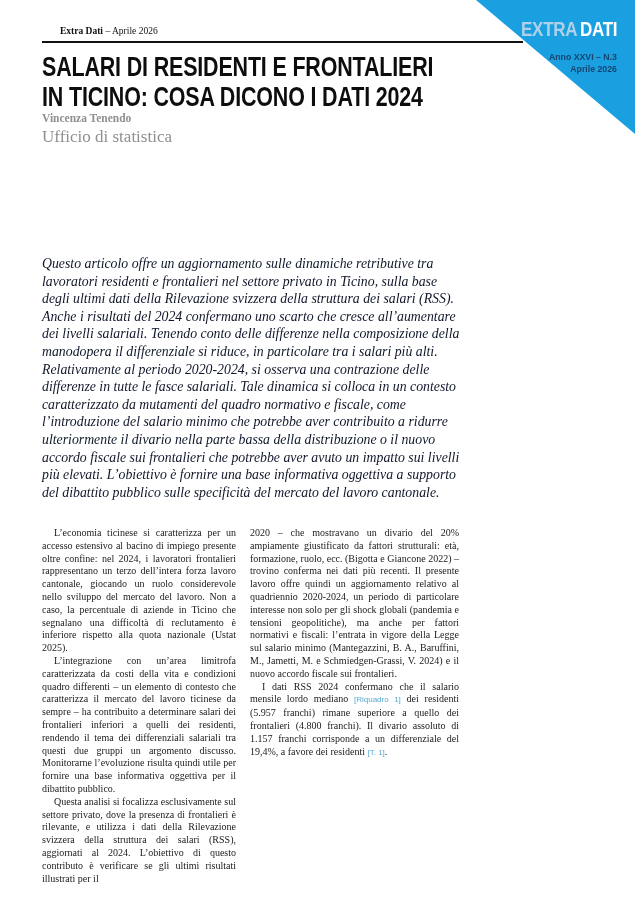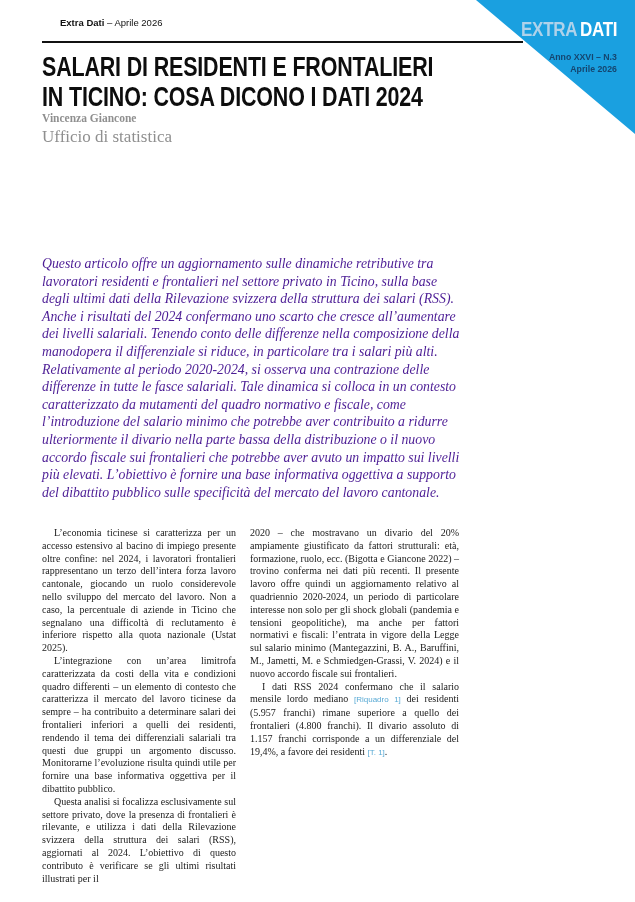--- a/index.html
+++ b/index.html
@@ -14,37 +14,37 @@
                 font-size:20px;letter-spacing:-.3px;white-space:nowrap;
                 transform:scaleX(.85);transform-origin:100% 50%;}
   .bt-light{color:#AFD2EA;}
   .bt-bold{color:#ffffff;margin-left:3px;}
   .banner-issue{position:absolute;top:51px;right:18px;text-align:right;
                 font-family:"Liberation Sans",sans-serif;font-weight:bold;
                 font-size:9.5px;line-height:12px;color:#15456F;
                 transform:scaleX(.92);transform-origin:100% 0;}
 
   
-  .running-header{position:absolute;left:42px;top:17px;
-                  font-family:Liberation Sans, sans-serif;font-size:9.5px;color:#111;padding-left:18px;}
+  .running-header{position:absolute;left:42px;top:26px;
+                  font-family:Liberation Serif, serif;font-size:9.5px;color:#111;padding-left:18px;}
   .rh-bold{font-weight:bold;}
   .header-rule{position:absolute;left:42px;top:41px;width:481px;height:1.6px;background:#111;}
 
   
   .article-title{position:absolute;left:42px;top:52px;width:620px;
                  font-family:"Liberation Sans",sans-serif;font-weight:bold;
                  font-size:27.5px;line-height:30px;color:#0d0d0d;
                  white-space:pre-line;letter-spacing:-.2px;
                  transform:scaleX(.78);transform-origin:0 0;}
   .author{position:absolute;left:42px;top:112px;font-size:11.5px;font-weight:bold;color:#8F8F8F;}
   .affiliation{position:absolute;left:42px;top:127px;font-size:17px;color:#8F8F8F;}
 
   
   .abstract{position:absolute;left:42px;top:255px;width:424px;
-            font-style:italic;font-size:13.8px;line-height:17.6px;color:#4c1d95;}
+            font-style:italic;font-size:13.8px;line-height:17.6px;color:#0f172a;}
 
   
   .col{position:absolute;top:527px;font-size:10px;line-height:12.8px;
        text-align:justify;color:#1a1a1a;hyphens:auto;-webkit-hyphens:auto;}
   .col-left{left:42px;width:194px;}
   .col-right{left:250px;width:209px;}
   .col-heading{font-size:10.5px;font-weight:bold;text-decoration:underline;
                text-underline-offset:2px;text-align:left;margin:0 0 3px 0;}
   .col-heading.second{margin-top:15px;}
   .para{margin:0;text-indent:12px;}
@@ -63,21 +63,21 @@
   <div class="banner-issue">
     <div>Anno XXVI – N.3</div>
     <div>Aprile 2026</div>
   </div>
 
   <div class="running-header"><span class="rh-bold">Extra Dati</span><span> – Aprile 2026</span></div>
   <div class="header-rule"></div>
 
   <h1 class="article-title" style="margin:0">SALARI DI RESIDENTI E FRONTALIERI
 IN TICINO: COSA DICONO I DATI 2024</h1>
-  <div class="author">Vincenza Giancone</div>
+  <div class="author">Vincenza Tenendo</div>
   <div class="affiliation">Ufficio di statistica</div>
 
   <div class="abstract">Questo articolo offre un aggiornamento sulle dinamiche retributive tra lavoratori residenti e frontalieri nel settore privato in Ticino, sulla base degli ultimi dati della Rilevazione svizzera della struttura dei salari (RSS). Anche i risultati del 2024 confermano uno scarto che cresce all’aumentare dei livelli salariali. Tenendo conto delle differenze nella composizione della manodopera il differenziale si riduce, in particolare tra i salari più alti. Relativamente al periodo 2020-2024, si osserva una contrazione delle differenze in tutte le fasce salariali. Tale dinamica si colloca in un contesto caratterizzato da mutamenti del quadro normativo e fiscale, come l’introduzione del salario minimo che potrebbe aver contribuito a ridurre ulteriormente il divario nella parte bassa della distribuzione o il nuovo accordo fiscale sui frontalieri che potrebbe aver avuto un impatto sui livelli più elevati. L’obiettivo è fornire una base informativa oggettiva a supporto del dibattito pubblico sulle specificità del mercato del lavoro cantonale.</div>
 
   <div class="col col-left">
     <p class="para">L’economia ticinese si caratterizza per un accesso estensivo al bacino di impiego presente oltre confine: nel 2024, i lavoratori frontalieri rappresentano un terzo dell’intera forza lavoro cantonale, giocando un ruolo considerevole nello sviluppo del mercato del lavoro. Non a caso, la percentuale di aziende in Ticino che segnalano una difficoltà di reclutamento è inferiore rispetto alla quota nazionale (Ustat 2025).</p>
     <p class="para">L’integrazione con un’area limitrofa caratterizzata da costi della vita e condizioni quadro differenti – un elemento di contesto che caratterizza il mercato del lavoro ticinese da sempre – ha contribuito a determinare salari dei frontalieri inferiori a quelli dei residenti, rendendo il tema dei differenziali salariali tra questi due gruppi un argomento discusso. Monitorarne l’evoluzione risulta quindi utile per fornire una base informativa oggettiva per il dibattito pubblico.</p>
     <p class="para">Questa analisi si focalizza esclusivamente sul settore privato, dove la presenza di frontalieri è rilevante, e utilizza i dati della Rilevazione svizzera della struttura dei salari (RSS), aggiornati al 2024. L’obiettivo di questo contributo è verificare se gli ultimi risultati illustrati per il</p>
   </div>
 

